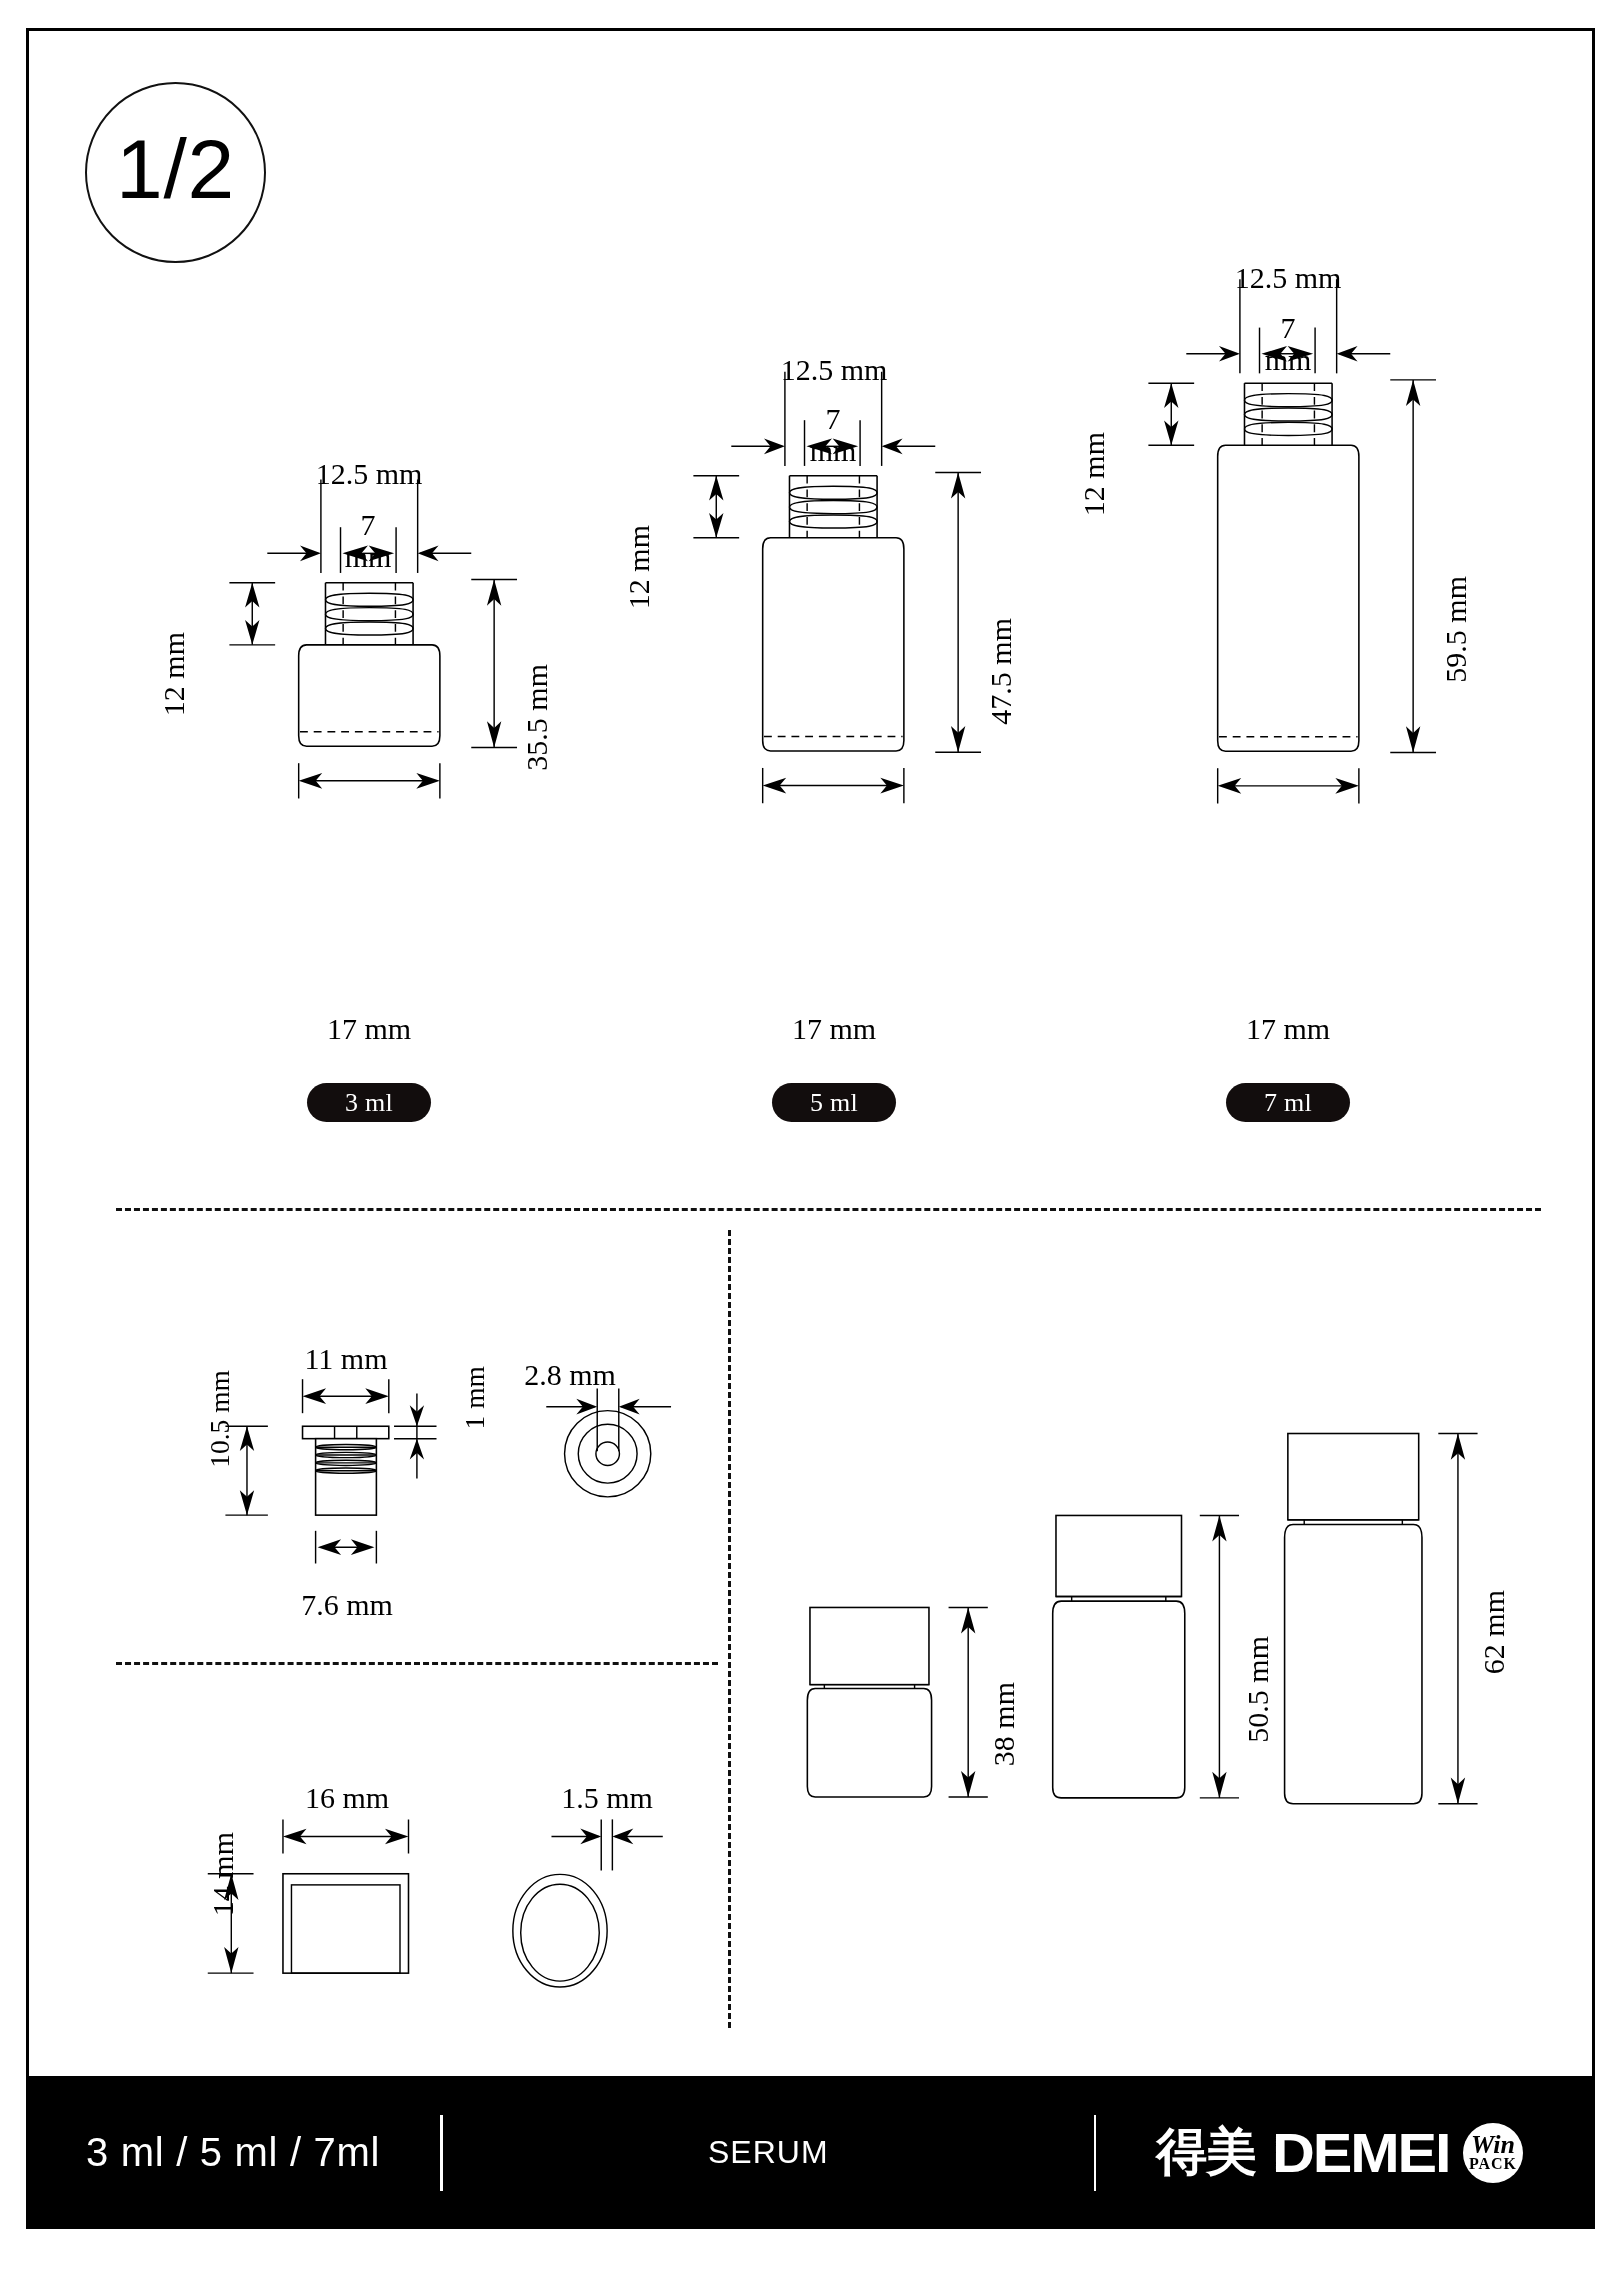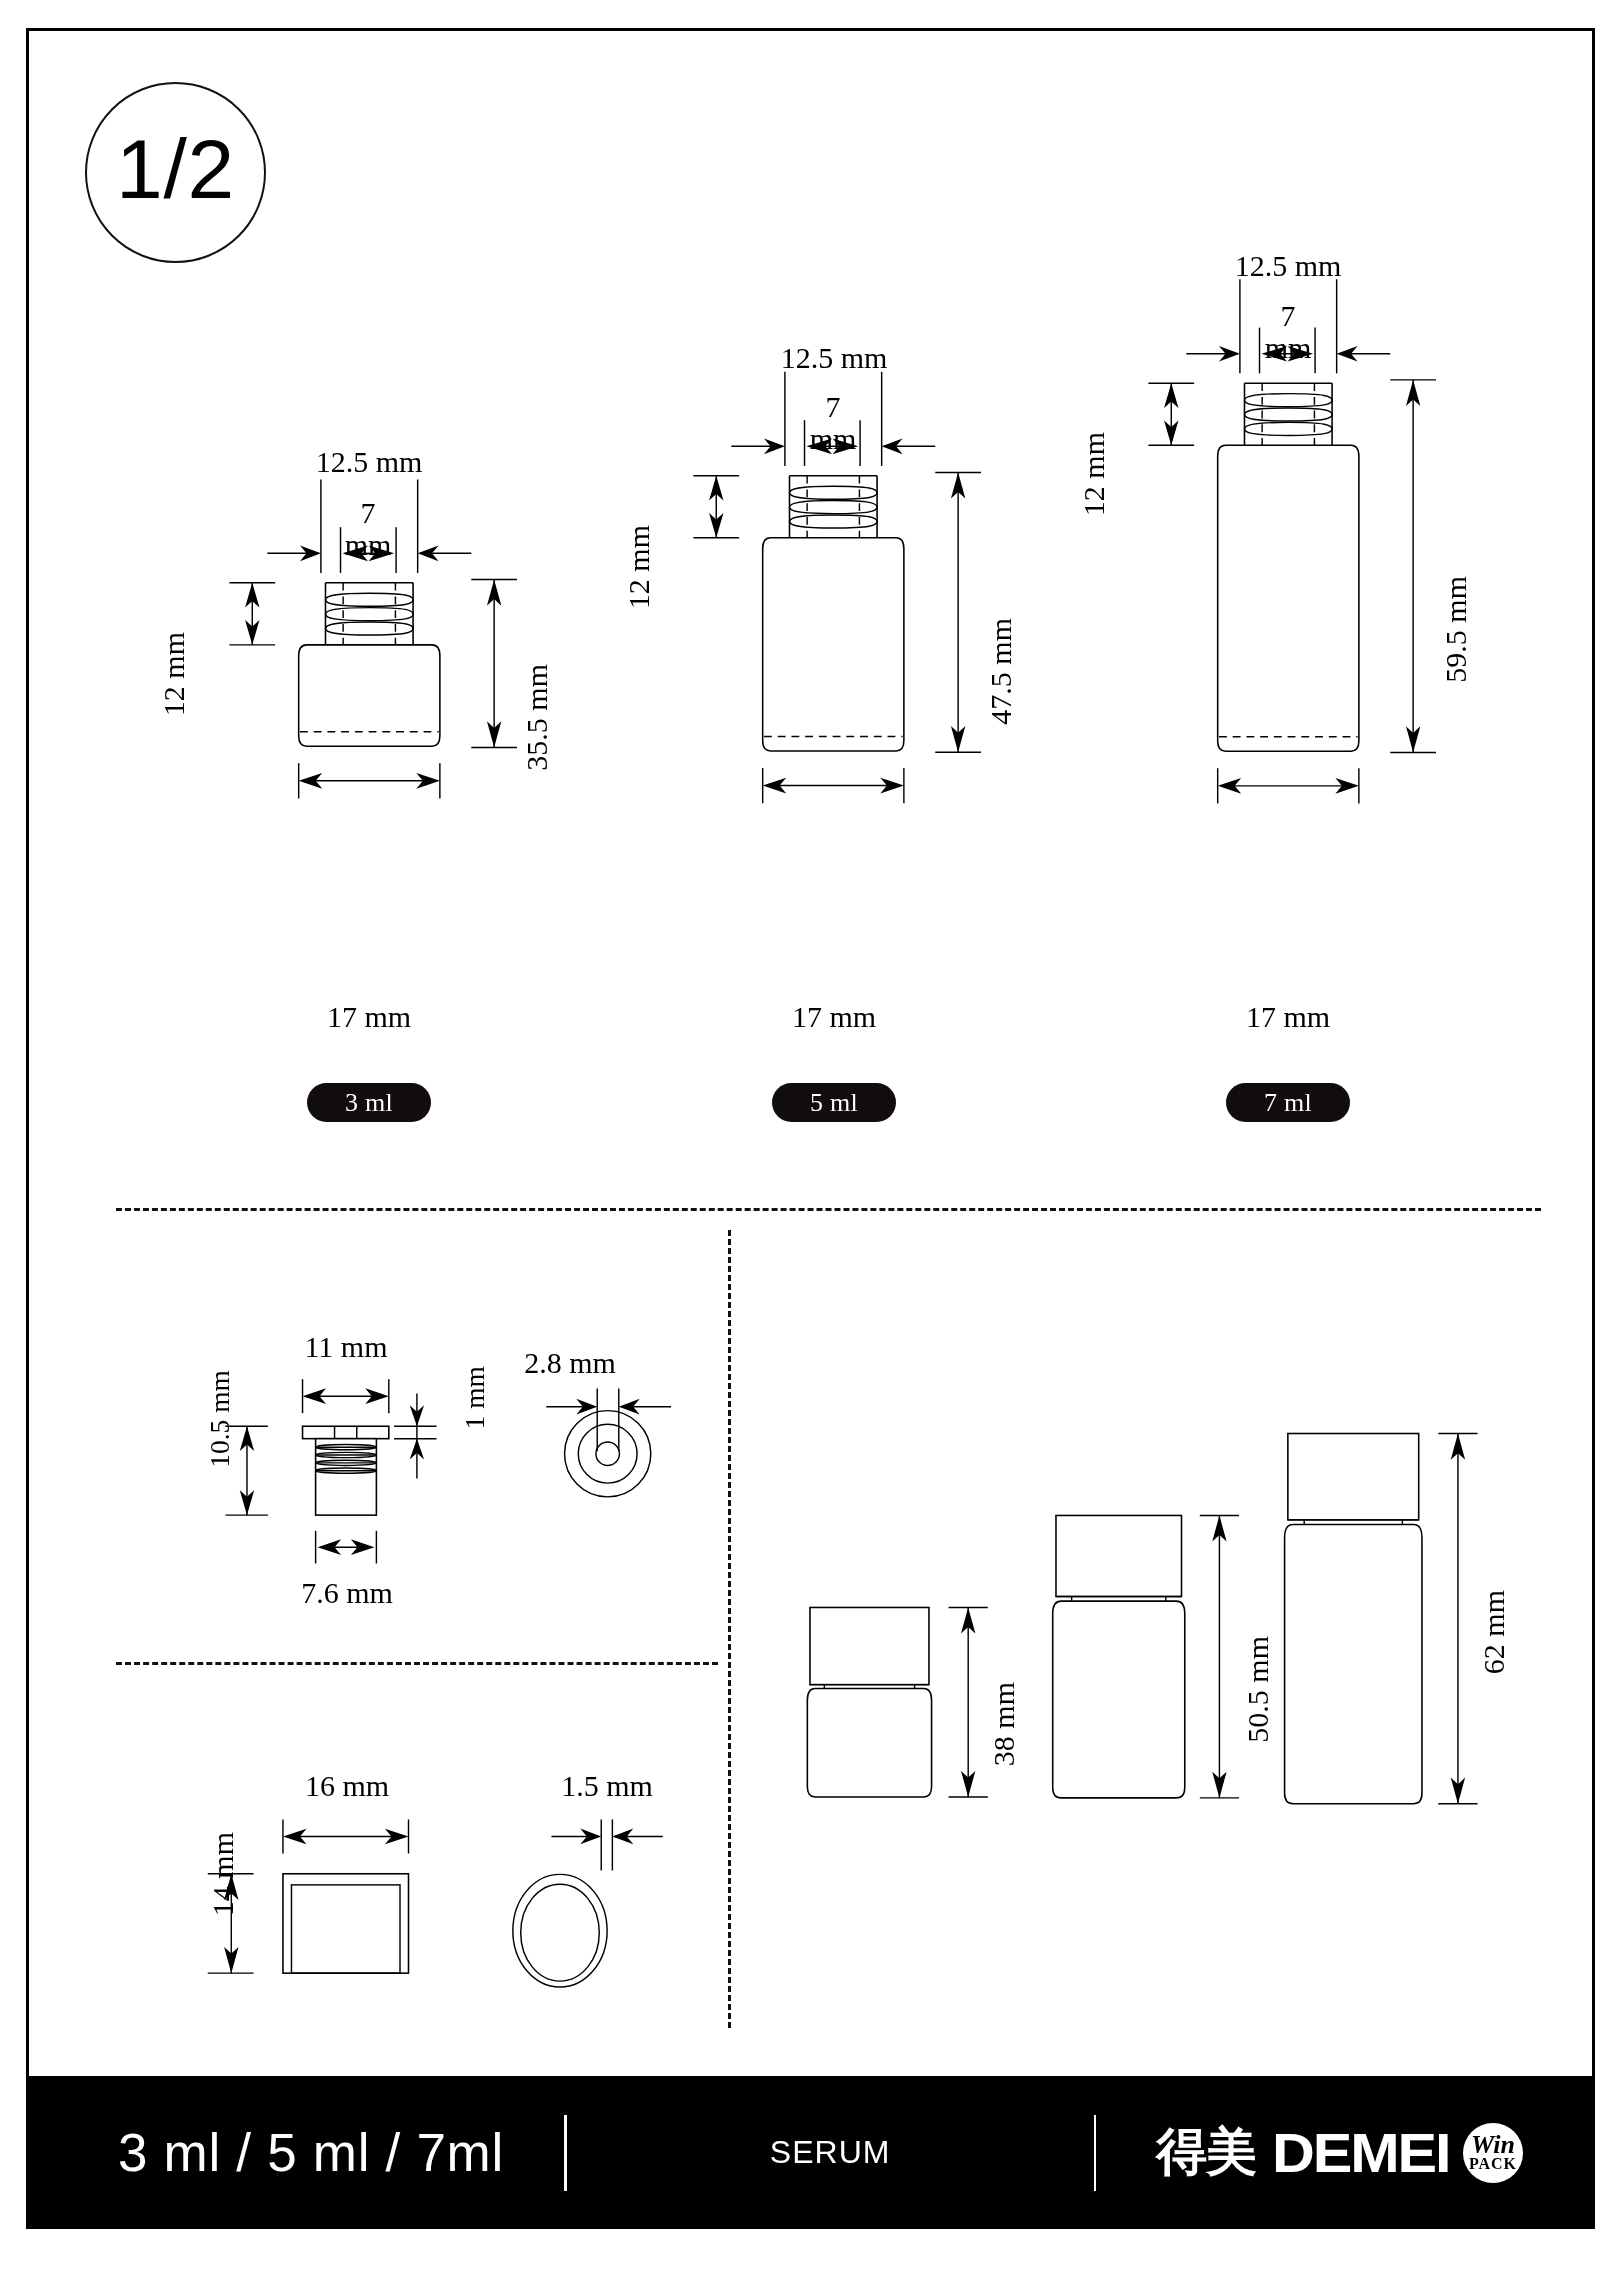--- a/index.html
+++ b/index.html
@@ -14,21 +14,21 @@
   
   #page-badge{position:absolute;left:85px;top:82px;width:177px;height:177px;
               border:2px solid #111;border-radius:50%;
               display:flex;align-items:center;justify-content:center;}
   #page-badge span{font-family:"Liberation Sans","DejaVu Sans",sans-serif;
                    font-size:84px;letter-spacing:0.7px;line-height:1;
                    transform:translateY(-3.9px);}
 
   
   .lbl{position:absolute;white-space:nowrap;font-size:30px;line-height:1.05;}
-  .lbl.center{transform:translateX(-50%);text-align:center;}
+  .lbl.center{transform:translateX(-50%);text-align:center;margin-top:12px;}
   .rot{transform:rotate(-90deg);}
   svg{position:absolute;overflow:visible;}
   .blk{fill:none;stroke:#000;stroke-width:2.4;}
   .thin{fill:none;stroke:#000;stroke-width:2.2;}
   .dash{fill:none;stroke:#000;stroke-width:2.2;stroke-dasharray:12 9;}
   .fillw{fill:#fff;stroke:#000;stroke-width:2.4;}
 
   
   .pill{position:absolute;transform:translateX(-50%);
         background:#120d0d;color:#fff;border-radius:26px;
@@ -38,21 +38,21 @@
 
   
   .hdash{position:absolute;height:0;border-top:3.9px dashed #111;}
   .vdash{position:absolute;width:0;border-left:3.9px dashed #111;}
 
   
   #footer{position:absolute;left:26px;top:2076px;width:1569px;height:153px;
           background:#000;color:#fff;box-sizing:border-box;
           display:flex;align-items:center;}
   #footer .sizes{font-family:"Liberation Sans","DejaVu Sans",sans-serif;
-                 font-size:53px;margin-left:92px;letter-spacing:0.7px;
+                 font-size:40px;margin-left:60px;letter-spacing:0.7px;
                  white-space:nowrap;}
   #footer .sep{width:2.6px;height:76px;background:#fff;margin:0 0 0 60px;flex:none;}
   #footer .title{font-family:"Liberation Sans","DejaVu Sans",sans-serif;
                  font-size:32px;line-height:1.22;text-align:center;
                  flex:1;letter-spacing:1px;}
   #footer .brand{display:flex;align-items:center;margin-right:72px;gap:16px;}
   #footer .cn{font-family:"DejaVu Sans",sans-serif;font-size:51px;font-weight:bold;
               letter-spacing:-1.3px;}
   #footer .en{font-family:"Liberation Sans","DejaVu Sans",sans-serif;
               font-size:56px;font-weight:bold;letter-spacing:-2px;

